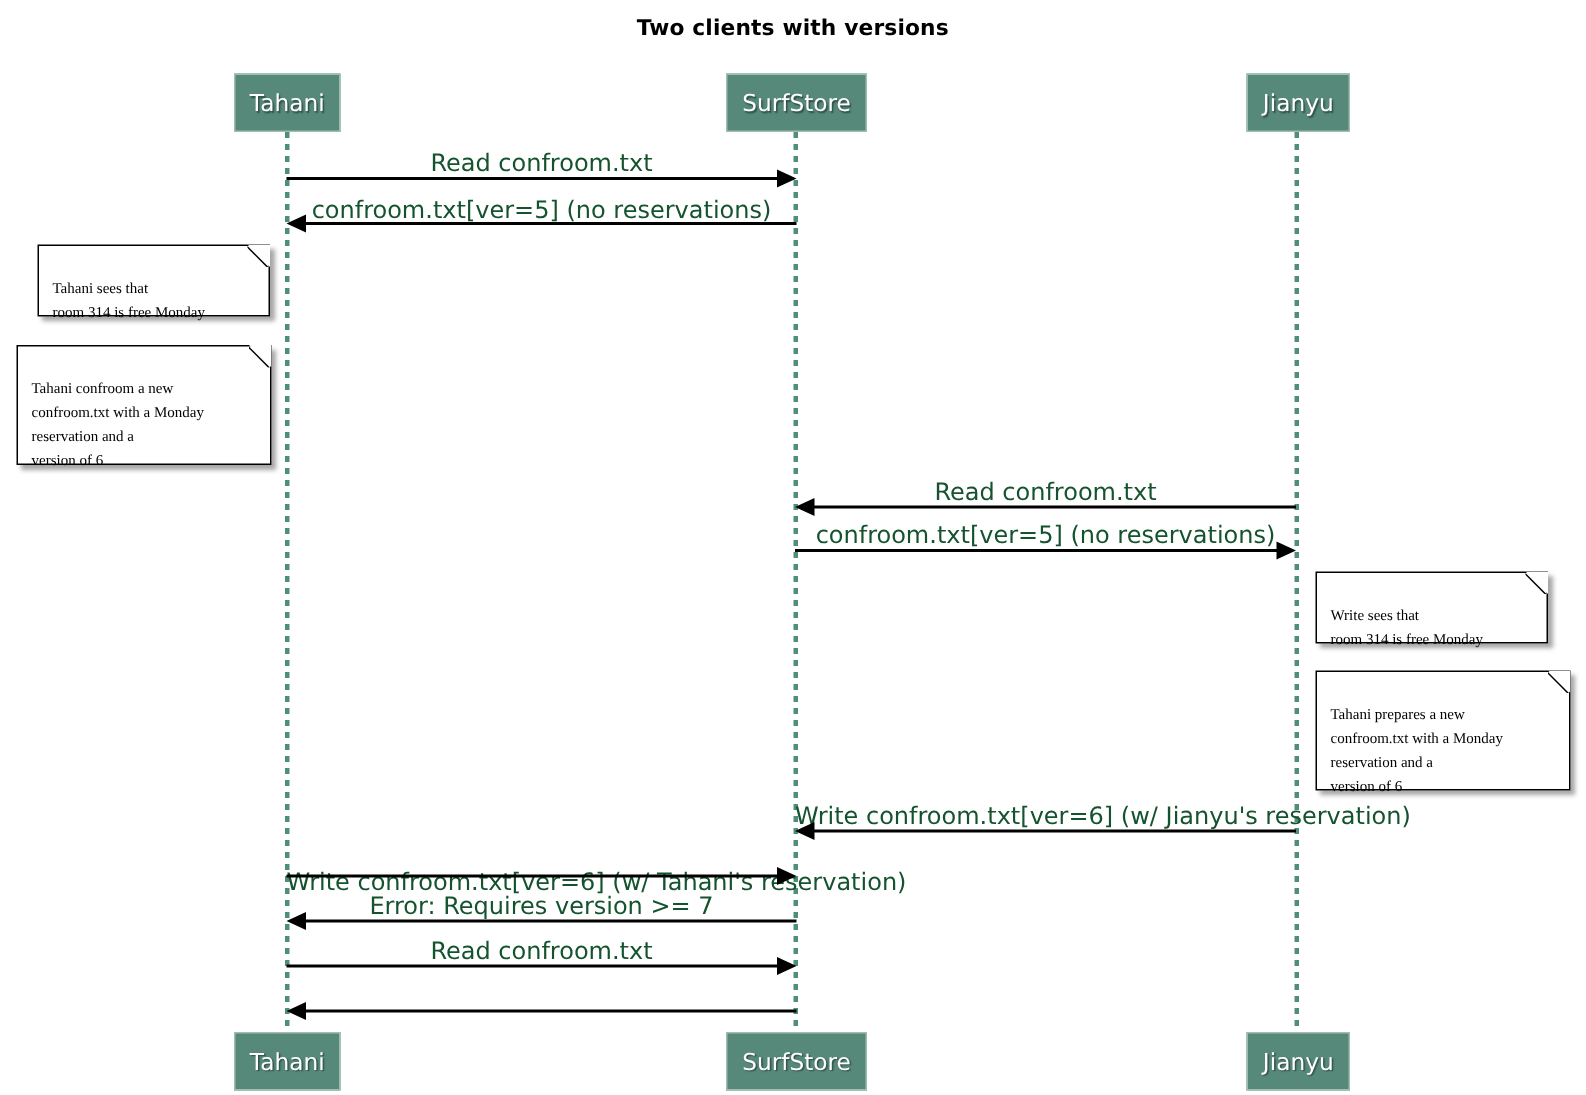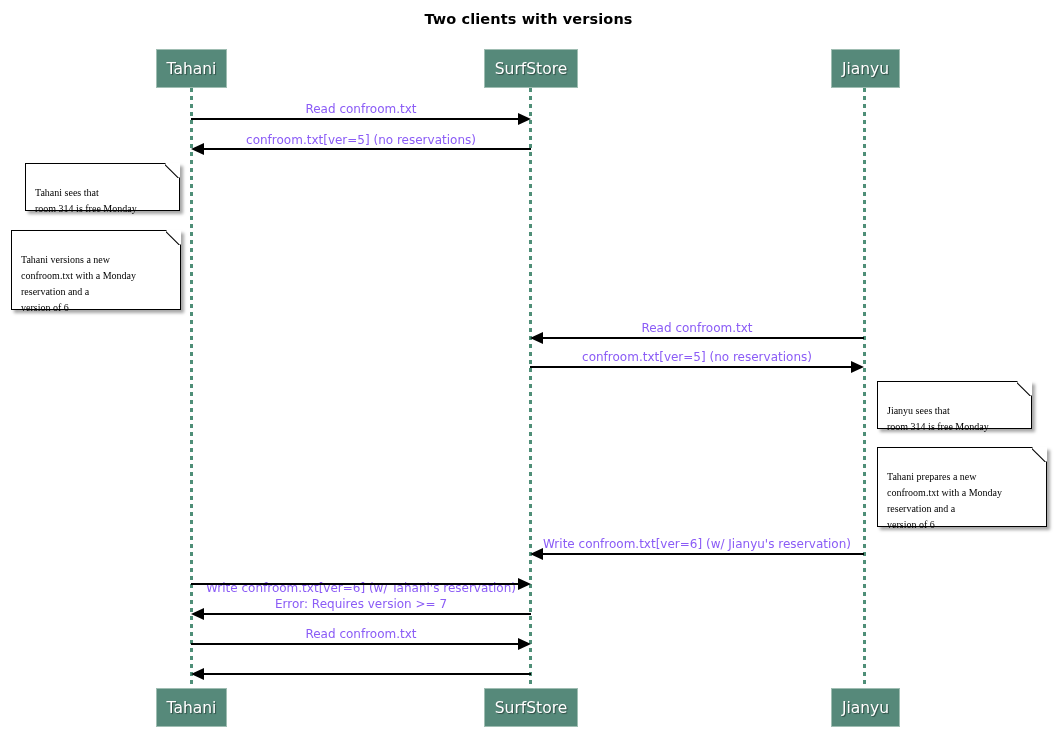--- a/index.html
+++ b/index.html
@@ -57,22 +57,22 @@
     height: 39px;
   }
   
   .msg {
     position: absolute;
     height: 2px;
     background: #000000;
   }
   .msg-label {
     position: absolute;
-    font-size: 12px;
-    color: #8b5cf6;
+    font-size: 16px;
+    color: #14532d;
     text-align: center;
     white-space: nowrap;
     line-height: 14px;
   }
   .arrowhead {
     position: absolute;
     width: 0;
     height: 0;
     border-top: 6px solid transparent;
     border-bottom: 6px solid transparent;
@@ -196,30 +196,30 @@
   <div class="note" style="left:25px; top:163px; width:155px; height:48px;">
     <span class="foldwhite"></span>
     <span class="foldline"></span>
     <span class="note-line">Tahani sees that</span>
     <span class="note-line">room 314 is free Monday</span>
   </div>
 
   <div class="note" style="left:11px; top:230px; width:170px; height:80px;">
     <span class="foldwhite"></span>
     <span class="foldline"></span>
-    <span class="note-line">Tahani versions a new</span>
+    <span class="note-line">Tahani confroom a new</span>
     <span class="note-line">confroom.txt with a Monday</span>
     <span class="note-line">reservation and a</span>
     <span class="note-line">version of 6</span>
   </div>
 
   <div class="note" style="left:877px; top:381px; width:155px; height:48px;">
     <span class="foldwhite"></span>
     <span class="foldline"></span>
-    <span class="note-line">Jianyu sees that</span>
+    <span class="note-line">Write sees that</span>
     <span class="note-line">room 314 is free Monday</span>
   </div>
 
   <div class="note" style="left:877px; top:447px; width:170px; height:80px;">
     <span class="foldwhite"></span>
     <span class="foldline"></span>
     <span class="note-line">Tahani prepares a new</span>
     <span class="note-line">confroom.txt with a Monday</span>
     <span class="note-line">reservation and a</span>
     <span class="note-line">version of 6</span>

